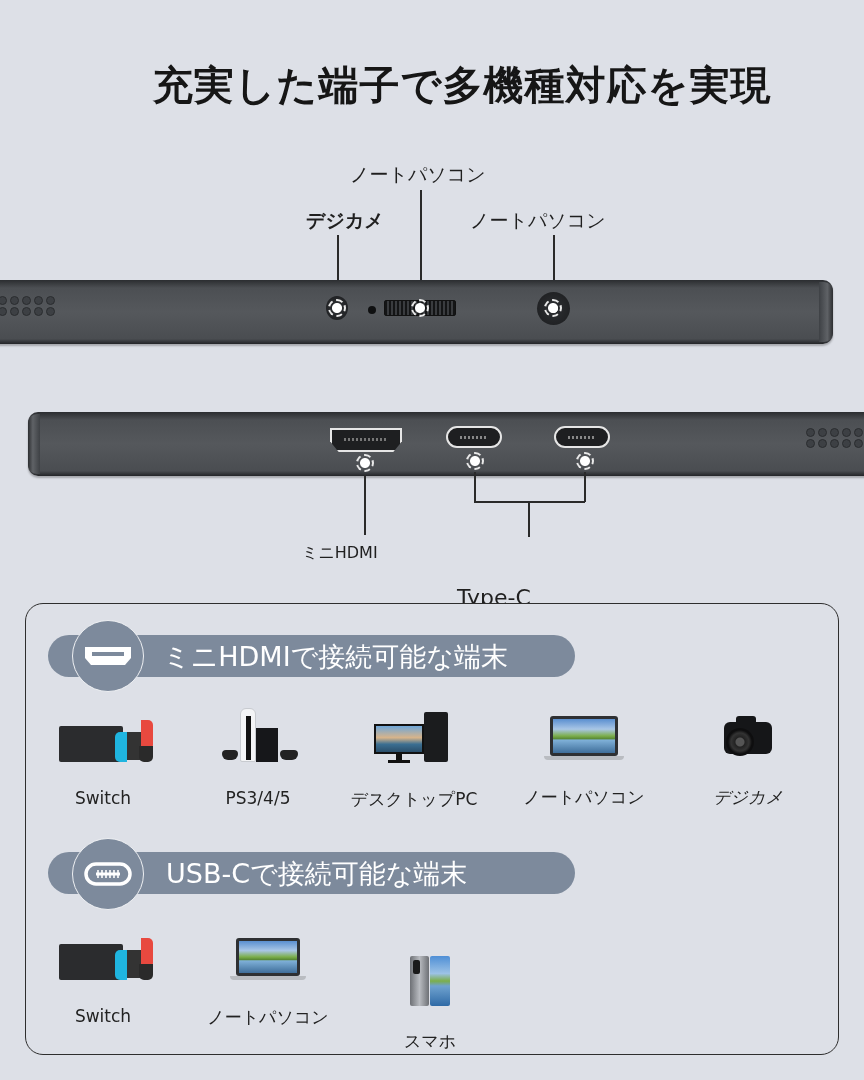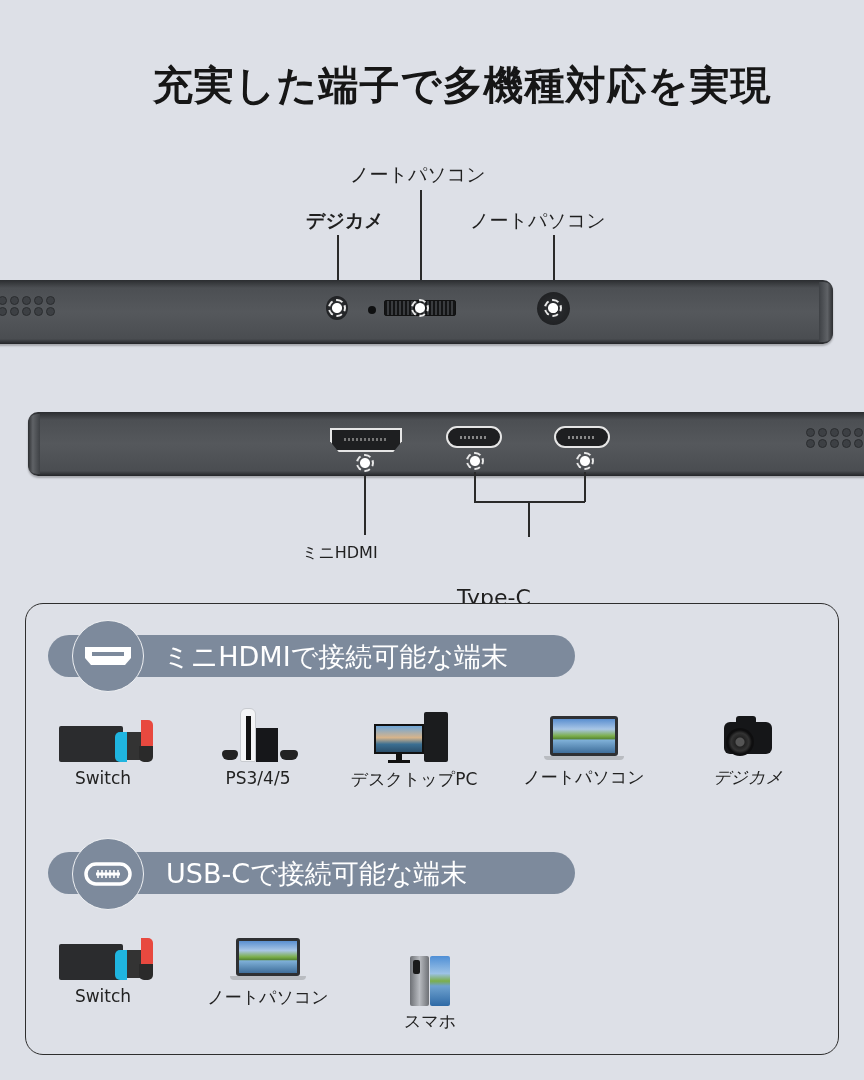--- a/index.html
+++ b/index.html
@@ -93,21 +93,21 @@
     position: absolute; width: 72px; height: 72px; border-radius: 50%;
     background: #7d8a9c; border: 1.5px solid #eef0f3;
     display: flex; align-items: center; justify-content: center;
   }
   .pill-text {
     position: absolute; color: #fff; font-size: 27px; white-space: nowrap;
   }
   .dev {
     position: absolute; text-align: center;
   }
-  .dev .cap { font-size: 17px; color: #222; margin-top: 4px; white-space: nowrap; }
+  .dev .cap { font-size: 17px; color: #222; margin-top: 24px; white-space: nowrap; }
   .dev .img { margin: 0 auto; position: relative; }
 </style>
 </head>
 <body>
 
 <div class="title">充実した端子で多機種対応を実現</div>
 
 <div>
   <div class="lbl" style="left:350px;top:162px;">ノートパソコン</div>
   <div class="lbl bold" style="left:306px;top:208px;">デジカメ</div>

